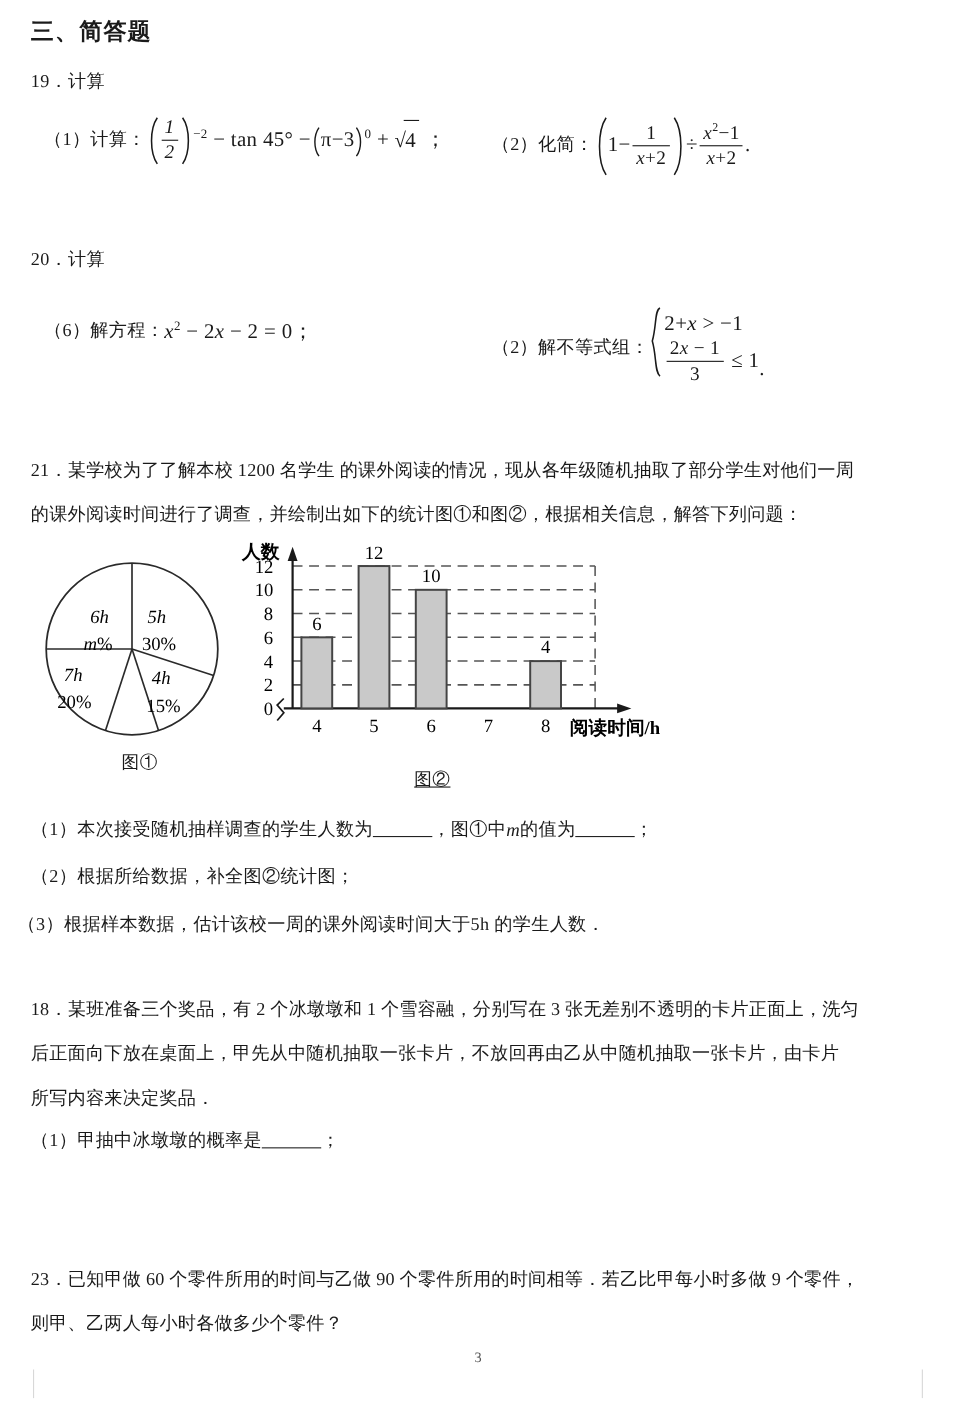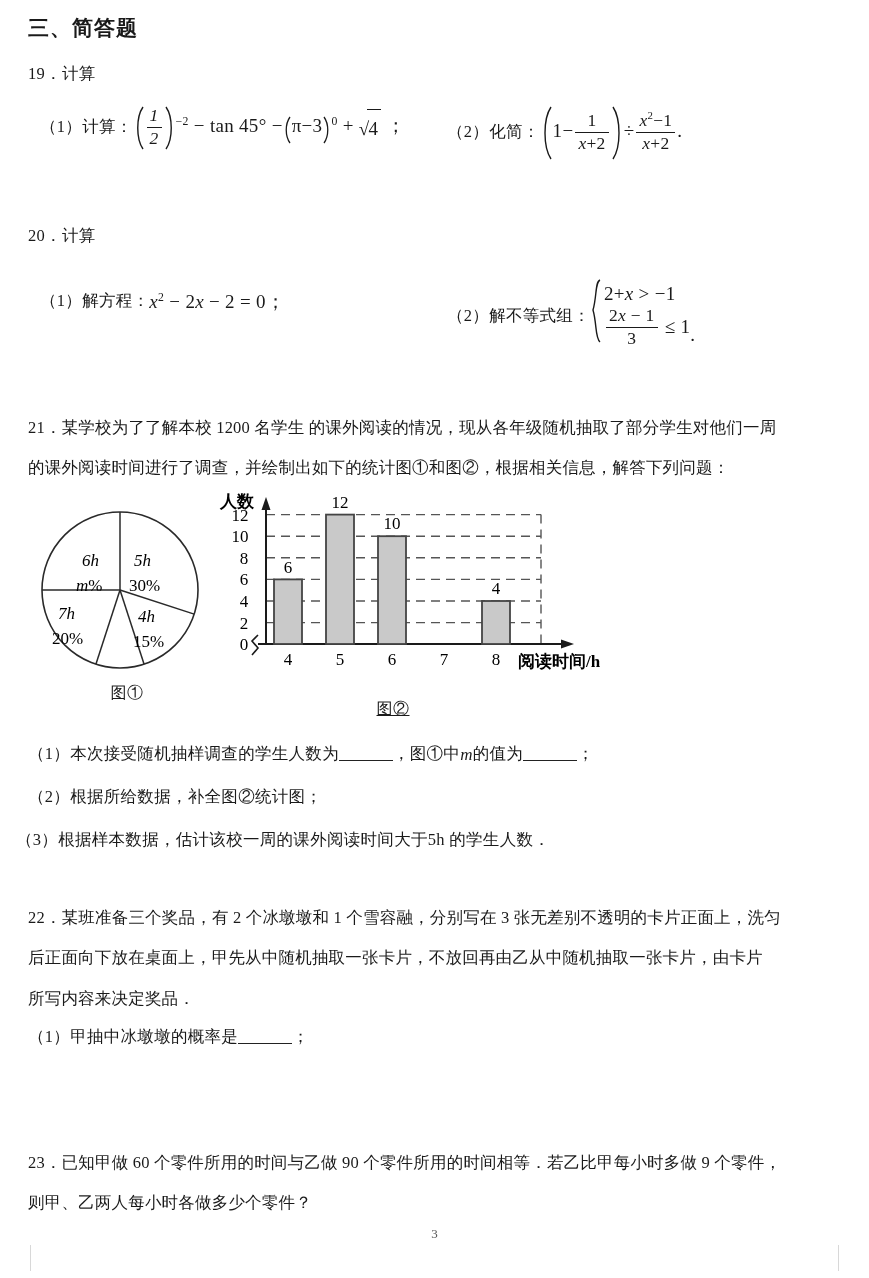--- a/index.html
+++ b/index.html
@@ -182,21 +182,21 @@
     <span>（2）化简：</span><span class="math"><span class="paren"><svg width="13" height="56" viewBox="0 0 13 56">
             <path d="M11 2 C3 14, 3 42, 11 54" fill="none" stroke="#1a1a1a" stroke-width="1.4"></path>
           </svg></span><span class="up">1</span><span class="up">−</span><span class="frac"><span class="num up">1</span><span class="den">x<span class="up">+2</span></span></span><span class="paren"><svg width="13" height="56" viewBox="0 0 13 56">
             <path d="M2 2 C10 14, 10 42, 2 54" fill="none" stroke="#1a1a1a" stroke-width="1.4"></path>
           </svg></span><span class="up">÷</span><span class="frac"><span class="num">x<sup class="exp">2</sup><span class="up">−1</span></span><span class="den">x<span class="up">+2</span></span></span><span class="up">.</span></span>
   </div>
 
   <div class="qline" style="left:28px; top:220px;">20．计算</div>
 
   <div class="qline" style="left:40px; top:284px;">
-    <span>（1）解方程：</span><span class="math">x<sup class="exp">2</sup> <span class="up">−</span> <span class="up">2</span>x <span class="up">−</span> <span class="up">2</span> <span class="up">=</span> <span class="up">0</span><span class="up">；</span></span>
+    <span>（6）解方程：</span><span class="math">x<sup class="exp">2</sup> <span class="up">−</span> <span class="up">2</span>x <span class="up">−</span> <span class="up">2</span> <span class="up">=</span> <span class="up">0</span><span class="up">；</span></span>
   </div>
 
   <div class="qline" style="left:447px; top:278px;">
     <span>（2）解不等式组：</span><span class="math brace-sys">
         <span class="brace"><svg width="12" height="66" viewBox="0 0 12 66">
             <path d="M10 2 C5 4, 7 18, 3 32 C7 46, 5 60, 10 64" fill="none" stroke="#1a1a1a" stroke-width="1.4"></path>
           </svg></span>
         <span class="rows">
           <div><span class="up">2</span><span class="up">+</span>x <span class="up">&gt;</span> <span class="up">−1</span></div>
           <div><span class="frac"><span class="num"><span class="up">2</span>x <span class="up">−</span> <span class="up">1</span></span><span class="den up">3</span></span> <span class="up">≤</span> <span class="up">1</span></div>
@@ -288,21 +288,21 @@
     <div class="fig-caption" style="left:130px; top:214px; width:90px;text-decoration:underline;">图②</div>
   </div>
 
   <div class="qline" style="left:28px; top:738px;">
     <span>（1）本次接受随机抽样调查的学生人数为</span><span class="blank"></span><span>，图①中</span><span class="math" style="font-size:17px;">m</span><span>的值为</span><span class="blank"></span><span>；</span>
   </div>
   <div class="qline" style="left:28px; top:781px;">（2）根据所给数据，补全图②统计图；</div>
   <div class="qline" style="left:16px; top:824px;">（3）根据样本数据，估计该校一周的课外阅读时间大于5h 的学生人数．</div>
 
   <div class="qpara" style="left:28px; top:898px; width:816px;">
-    <div>22．某班准备三个奖品，有 2 个冰墩墩和 1 个雪容融，分别写在 3 张无差别不透明的卡片正面上，洗匀</div>
+    <div>18．某班准备三个奖品，有 2 个冰墩墩和 1 个雪容融，分别写在 3 张无差别不透明的卡片正面上，洗匀</div>
     <div>后正面向下放在桌面上，甲先从中随机抽取一张卡片，不放回再由乙从中随机抽取一张卡片，由卡片</div>
     <div>所写内容来决定奖品．</div>
   </div>
 
   <div class="qline" style="left:28px; top:1021px;">
     <span>（1）甲抽中冰墩墩的概率是</span><span class="blank"></span><span>；</span>
   </div>
 
   <div class="qpara" style="left:28px; top:1143px; width:816px;">
     <div>23．已知甲做 60 个零件所用的时间与乙做 90 个零件所用的时间相等．若乙比甲每小时多做 9 个零件，</div>

